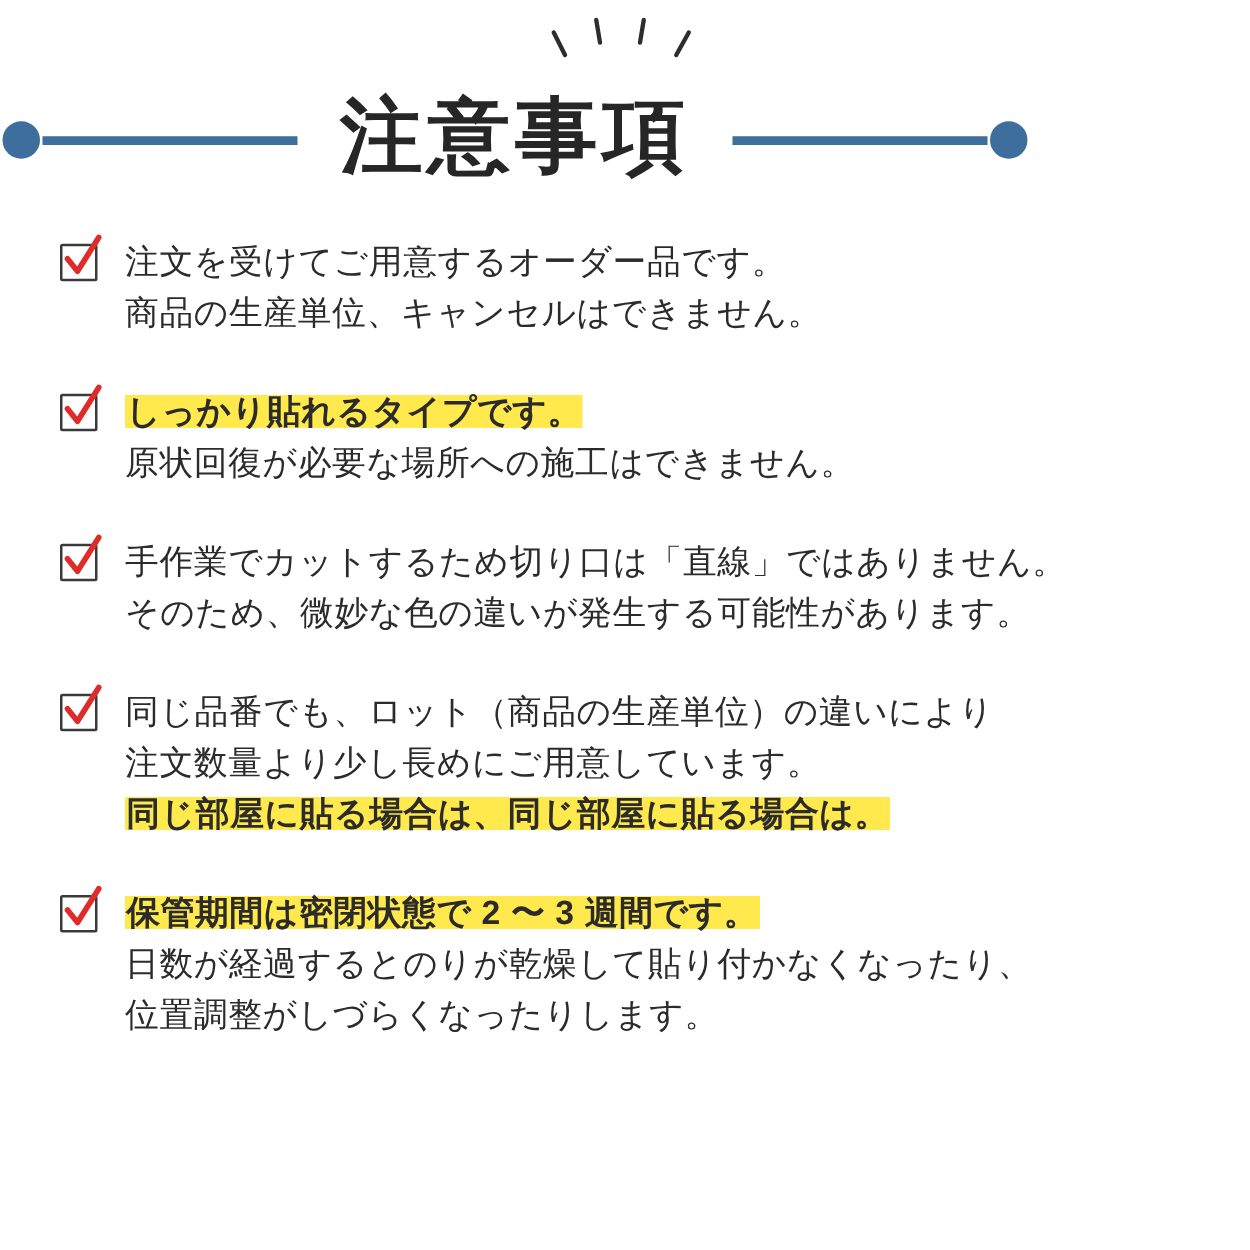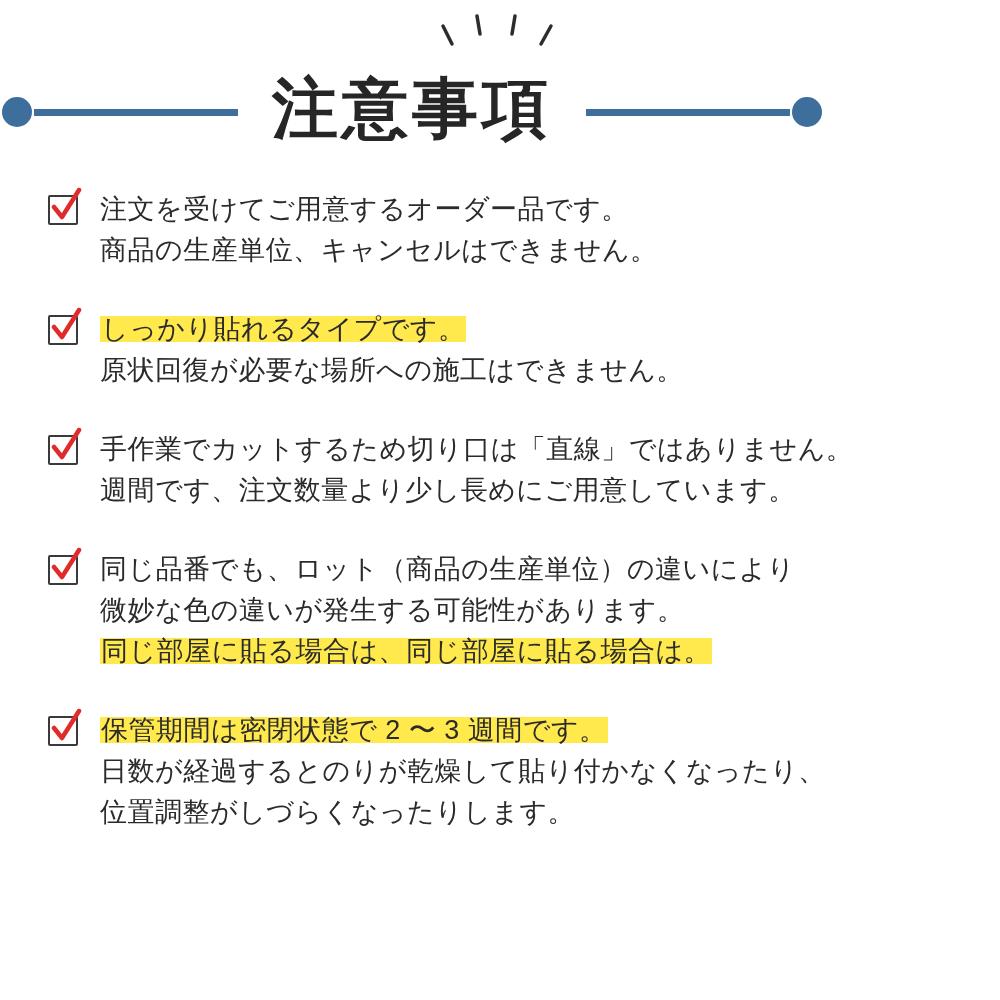--- a/index.html
+++ b/index.html
@@ -123,21 +123,21 @@
   .line-text {
     font-size: 27px;
     line-height: 1.52;
     letter-spacing: 0.5px;
     color: #2b2b2b;
     white-space: nowrap;
   }
 
   .line-text .hl {
     background: linear-gradient(transparent 6%, #ffe94d 6%, #ffe94d 94%, transparent 94%);
-    font-weight: normal;
+    font-weight: bold;
     padding: 0 1px;
   }
 
   .line-text.bold {
     font-weight: bold;
   }
 </style>
 </head>
 <body>
 
@@ -196,34 +196,34 @@
 
     <div class="item">
       <div class="checkbox">
         <div class="box"></div>
         <svg class="tick" viewBox="0 0 38 42" xmlns="http://www.w3.org/2000/svg">
           <polyline points="8,20 16,30 33,3" fill="none" stroke="#e02b2b" stroke-width="4.5" stroke-linecap="round" stroke-linejoin="round"></polyline>
         </svg>
       </div>
       <div class="lines">
         <div class="line-text">手作業でカットするため切り口は「直線」ではありません。</div>
-        <div class="line-text">週間です、注文数量より少し長めにご用意しています。</div>
+        <div class="line-text">そのため、微妙な色の違いが発生する可能性があります。</div>
       </div>
     </div>
 
     <div class="item">
       <div class="checkbox">
         <div class="box"></div>
         <svg class="tick" viewBox="0 0 38 42" xmlns="http://www.w3.org/2000/svg">
           <polyline points="8,20 16,30 33,3" fill="none" stroke="#e02b2b" stroke-width="4.5" stroke-linecap="round" stroke-linejoin="round"></polyline>
         </svg>
       </div>
       <div class="lines">
         <div class="line-text">同じ品番でも、ロット（商品の生産単位）の違いにより</div>
-        <div class="line-text">微妙な色の違いが発生する可能性があります。</div>
+        <div class="line-text">注文数量より少し長めにご用意しています。</div>
         <div class="line-text bold"><span class="hl">同じ部屋に貼る場合は、同じ部屋に貼る場合は。</span></div>
       </div>
     </div>
 
     <div class="item">
       <div class="checkbox">
         <div class="box"></div>
         <svg class="tick" viewBox="0 0 38 42" xmlns="http://www.w3.org/2000/svg">
           <polyline points="8,20 16,30 33,3" fill="none" stroke="#e02b2b" stroke-width="4.5" stroke-linecap="round" stroke-linejoin="round"></polyline>
         </svg>

